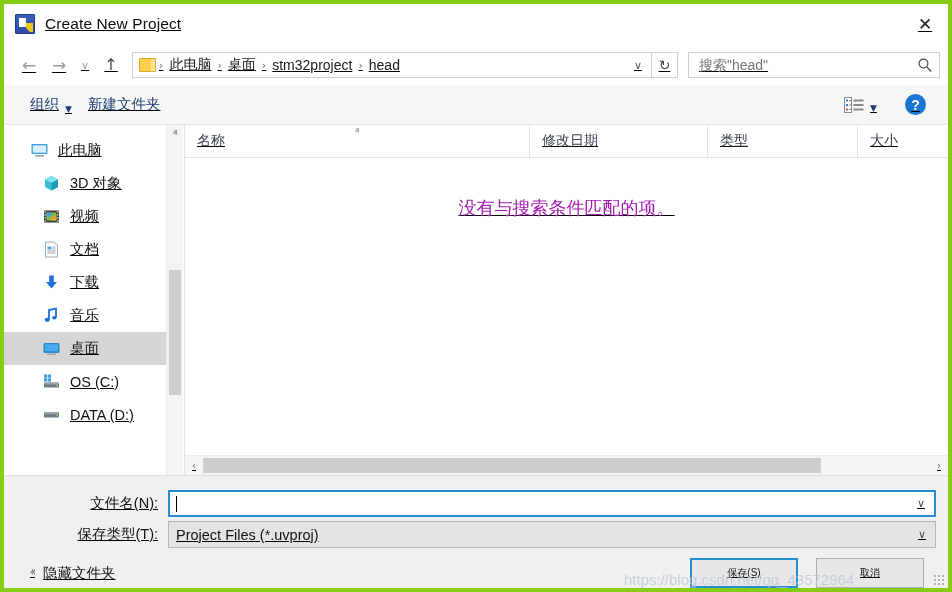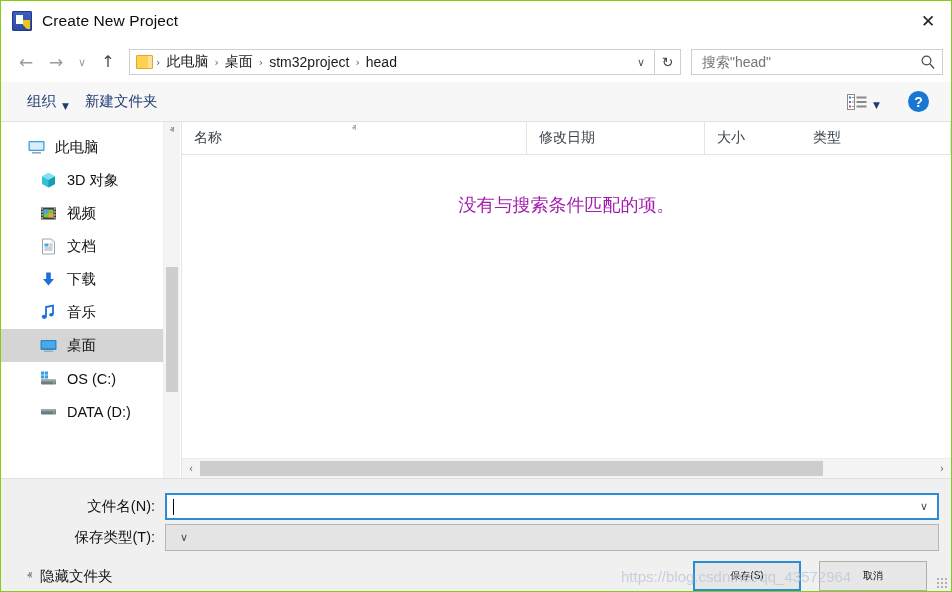--- a/index.html
+++ b/index.html
@@ -6,22 +6,22 @@
   html, body {
     width: 952px; height: 592px;
     font-family: "Liberation Sans", "DejaVu Sans", sans-serif;
     background: #ffffff;
     overflow: hidden;
   }
   #dialog {
     position: relative;
     width: 952px; height: 592px;
     background: #ffffff;
-    border: 1px solid #84cc16;
-    display: flex; flex-direction: column;
+    border: 4px solid #84cc16;
+    display: flex; flex-direction: column; text-decoration: underline;
   }
 
   
   .titlebar {
     height: 41px; min-height: 41px;
     display: flex; align-items: center;
     background: #ffffff;
     border-bottom: 1px solid #ffffff;
   }
   .title-icon {
@@ -452,25 +452,25 @@
 
     <div class="filepane">
       <div class="colhead">
         <div class="col name">
           <span>名称</span>
           <span class="sort-caret">ⱏ</span>
         </div>
         <div class="col date">
           <span>修改日期</span>
         </div>
+        <div class="col type">
+          <span>类型</span>
+        </div>
         <div class="col size">
           <span>大小</span>
-        </div>
-        <div class="col type">
-          <span>类型</span>
         </div>
       </div>
 
       <div class="emptymsg">没有与搜索条件匹配的项。</div>
 
       <div class="hscroll">
         <div class="arrow">‹</div>
         <div class="track">
           <div class="thumb"></div>
         </div>
@@ -484,20 +484,21 @@
       <div class="flabel">文件名(N):</div>
       <div class="combo focused">
         <div class="caret-input"></div>
         <div class="val"></div>
         <div class="caret-btn">∨</div>
       </div>
     </div>
     <div class="frow">
       <div class="flabel">保存类型(T):</div>
       <div class="combo disabled">
+        <div class="val">Project Files (*.uvproj)</div>
         <div class="caret-btn">∨</div>
       </div>
     </div>
 
     <div class="actions">
       <div class="hidefolders">
         <span class="hf-caret">ⱏ</span>
         <span>隐藏文件夹</span>
       </div>
       <div class="act-spacer"></div>

